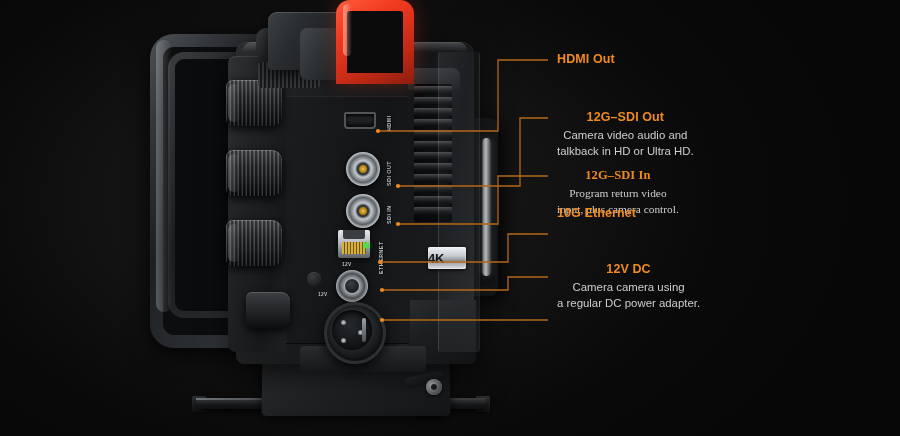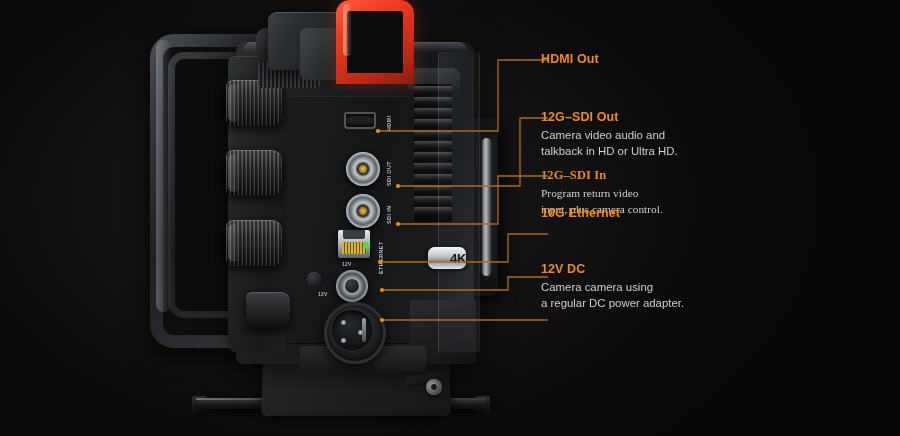--- a/index.html
+++ b/index.html
@@ -12,21 +12,21 @@
   #stage{position:absolute;left:0;top:0;width:900px;height:436px;overflow:hidden;}
 
   
   .bg-vignette{
     position:absolute;inset:0;
     background:
       radial-gradient(ellipse 520px 340px at 330px 200px, #1b1b1b 0%, #121212 45%, #090909 75%, #070707 100%);
   }
 
   
-  .callout{position:absolute;left:541px;}
+  .callout{position:absolute;left:557px;text-align:center;}
   .callout .c-title{
     color:#ef8a21;
     font-size:12.5px;font-weight:bold;letter-spacing:0.1px;
     line-height:14px;margin:0 0 4px 0;white-space:nowrap;
   }
   .callout .c-desc{
     color:#cfcfcf;
     font-size:11.4px;line-height:15.5px;font-weight:400;
     white-space:pre-line;margin:0;
   }
@@ -341,24 +341,24 @@
     text-shadow:0 1px 1px rgba(0,0,0,.9);
   }
   .tiny12v{
     position:absolute;color:#b7bcc0;font-size:4.8px;font-weight:bold;white-space:nowrap;
     letter-spacing:.3px;
   }
 
   
   .badge-4k{
     position:absolute;left:428px;top:247px;width:38px;height:22px;
-    border-radius:7px;
+    border-radius:2px;
     background:linear-gradient(180deg,#f2f4f6 0%,#c6cbcf 40%,#8d9297 62%,#dfe3e6 100%);
     box-shadow:0 1px 4px rgba(0,0,0,.85), inset 0 0 2px rgba(255,255,255,.9);
-    display:flex;align-items:center;justify-content:flex-end;
+    display:flex;align-items:center;justify-content:flex-start;
   }
   .badge-4k span{
     color:#17191b;font-size:13px;font-weight:bold;letter-spacing:-.3px;
     font-family:"Liberation Sans",sans-serif;
   }
 
   
   .shoulder{
     position:absolute;left:398px;top:300px;width:78px;height:64px;
     background:linear-gradient(150deg,#2c2f31 0%,#1c1e20 45%,#121314 100%);

